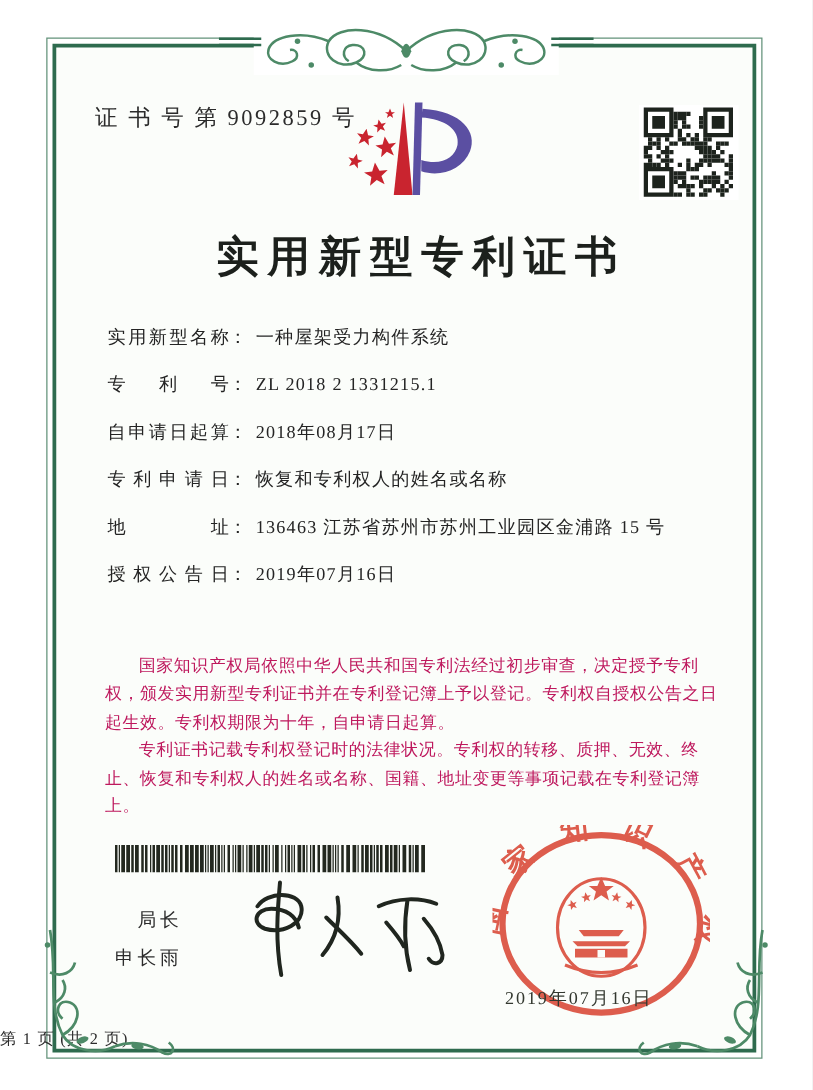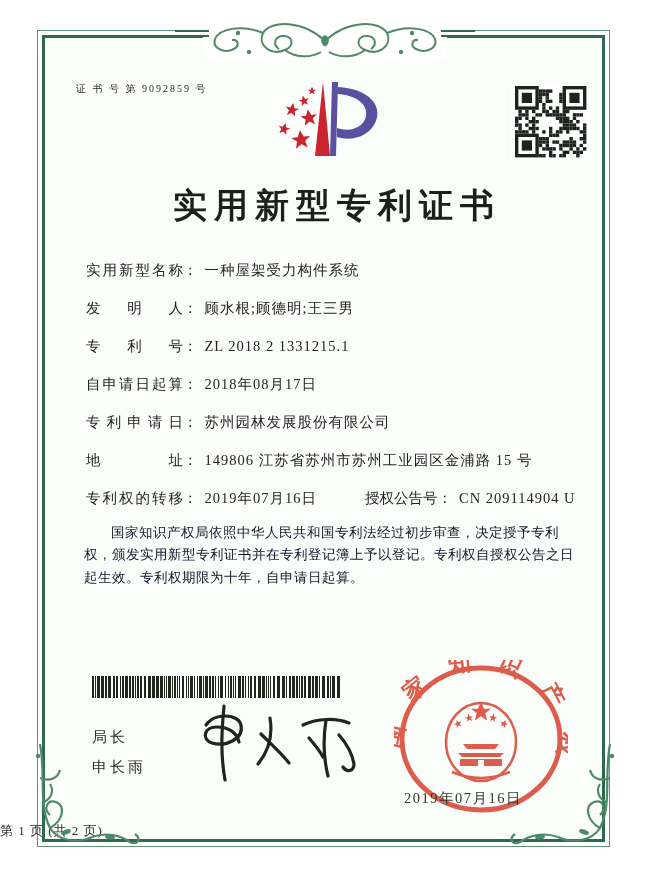--- a/index.html
+++ b/index.html
@@ -9,37 +9,37 @@
   .frame-outer{position:absolute;left:37px;top:30px;width:573px;height:817px;
                border:1px solid #63927a;box-sizing:border-box;}
   .frame-inner{position:absolute;left:42px;top:35px;width:563px;height:807px;
                border:3px solid #2e6b4e;box-sizing:border-box;background:#fbfdfa;}
   #guilloche{position:absolute;left:45px;top:38px;z-index:0;}
   .deco{position:absolute;z-index:5;}
   #top-ornament{left:50%;top:12px;transform:translateX(-50%);}
   #corner-left{left:30px;top:738px;}
   #corner-right{right:30px;top:738px;transform:scaleX(-1);}
   .content{position:absolute;inset:0;z-index:2;}
-  .cert-no{position:absolute;left:76px;top:82px;font-size:10px;letter-spacing:2px;color:#2b2b2b;}
+  .cert-no{position:absolute;left:76px;top:82px;font-size:18px;letter-spacing:2px;color:#2b2b2b;}
   #logo{position:absolute;left:270px;top:76px;}
   #qr{position:absolute;left:511px;top:84px;}
   .title{position:absolute;left:0;right:0;top:183px;text-align:center;
          font-size:34px;font-weight:700;letter-spacing:7px;color:#1c201c;margin-left:24px;}
   .fields{position:absolute;left:86px;top:258px;width:506px;display:flex;
           flex-direction:column;gap:14px;font-size:14.5px;color:#242424;}
   .frow{height:24px;line-height:24px;position:relative;white-space:nowrap;}
   .flabel{display:inline-block;width:97px;text-align:justify;text-align-last:justify;vertical-align:baseline;}
   .fcolon{display:inline-block;}
   .fvalue{margin-left:7px;letter-spacing:1px;}
   .grant-col2{position:absolute;left:279px;top:0;}
   .paras{position:absolute;left:84px;top:522px;width:490px;font-size:13.5px;
-         line-height:1.66;color:#0f172a;}
+         line-height:1.66;color:#be185d;}
   .paras p{margin:0;text-indent:2em;letter-spacing:.5px;}
   #barcode{position:absolute;left:92px;top:676px;}
-  .signer{position:absolute;left:92px;top:722px;font-size:15px;letter-spacing:3px;color:#2b2b2b;line-height:30px;}
+  .signer{position:absolute;left:92px;top:722px;font-size:15px;letter-spacing:3px;color:#2b2b2b;line-height:30px;text-align:right;}
   #signature{position:absolute;left:186px;top:694px;}
   #seal{position:absolute;left:394px;top:660px;z-index:2;opacity:.92;}
   .seal-date{position:absolute;left:404px;top:789px;font-size:14.5px;letter-spacing:1.5px;
              color:#33382f;z-index:3;}
   .footer{position:absolute;left:0;right:0;top:822px;text-align:left;font-size:13px;
           letter-spacing:1px;color:#2c2c2c;z-index:2;}
 </style>
 </head>
 <body>
 
@@ -382,42 +382,39 @@
         <rect x="65.19999999999999" y="70" width="3.4" height="3.4" fill="#1d231d"></rect>
       </svg>
 
     <div class="title">实用新型专利证书</div>
 
     <div class="fields">
       <div class="frow">
         <span class="flabel">实用新型名称</span><span class="fcolon">：</span><span class="fvalue">一种屋架受力构件系统</span>
       </div>
       <div class="frow">
-        <span class="flabel">发明人</span><span class="fcolon">：</span><span class="fvalue">顾水根;顾德明;王三男</span>
-      </div>
-      <div class="frow">
         <span class="flabel">专利号</span><span class="fcolon">：</span><span class="fvalue">ZL 2018 2 1331215.1</span>
       </div>
       <div class="frow">
         <span class="flabel">自申请日起算</span><span class="fcolon">：</span><span class="fvalue">2018年08月17日</span>
       </div>
       <div class="frow">
-        <span class="flabel">专利申请日</span><span class="fcolon">：</span><span class="fvalue">苏州园林发展股份有限公司</span>
+        <span class="flabel">专利申请日</span><span class="fcolon">：</span><span class="fvalue">恢复和专利权人的姓名或名称</span>
       </div>
       <div class="frow">
-        <span class="flabel">地址</span><span class="fcolon">：</span><span class="fvalue">149806 江苏省苏州市苏州工业园区金浦路 15 号</span>
+        <span class="flabel">地址</span><span class="fcolon">：</span><span class="fvalue">136463 江苏省苏州市苏州工业园区金浦路 15 号</span>
       </div>
       <div class="frow">
-        <span class="flabel">专利权的转移</span><span class="fcolon">：</span><span class="fvalue">2019年07月16日</span>
-        <span class="grant-col2"><span>授权公告号</span><span>：</span><span class="fvalue">CN 209114904 U</span></span>
+        <span class="flabel">授权公告日</span><span class="fcolon">：</span><span class="fvalue">2019年07月16日</span>
       </div>
     </div>
 
     <div class="paras">
       <p>国家知识产权局依照中华人民共和国专利法经过初步审查，决定授予专利权，颁发实用新型专利证书并在专利登记簿上予以登记。专利权自授权公告之日起生效。专利权期限为十年，自申请日起算。</p>
+      <p>专利证书记载专利权登记时的法律状况。专利权的转移、质押、无效、终止、恢复和专利权人的姓名或名称、国籍、地址变更等事项记载在专利登记簿上。</p>
     </div>
 
     <svg id="barcode" width="256" height="22">
         <rect x="0" y="0" width="2" height="22" fill="#23281f"></rect>
         <rect x="3" y="0" width="1" height="22" fill="#23281f"></rect>
         <rect x="5" y="0" width="3" height="22" fill="#23281f"></rect>
         <rect x="9" y="0" width="3" height="22" fill="#23281f"></rect>
         <rect x="13" y="0" width="2" height="22" fill="#23281f"></rect>
         <rect x="16" y="0" width="3" height="22" fill="#23281f"></rect>
         <rect x="21" y="0" width="2" height="22" fill="#23281f"></rect>

